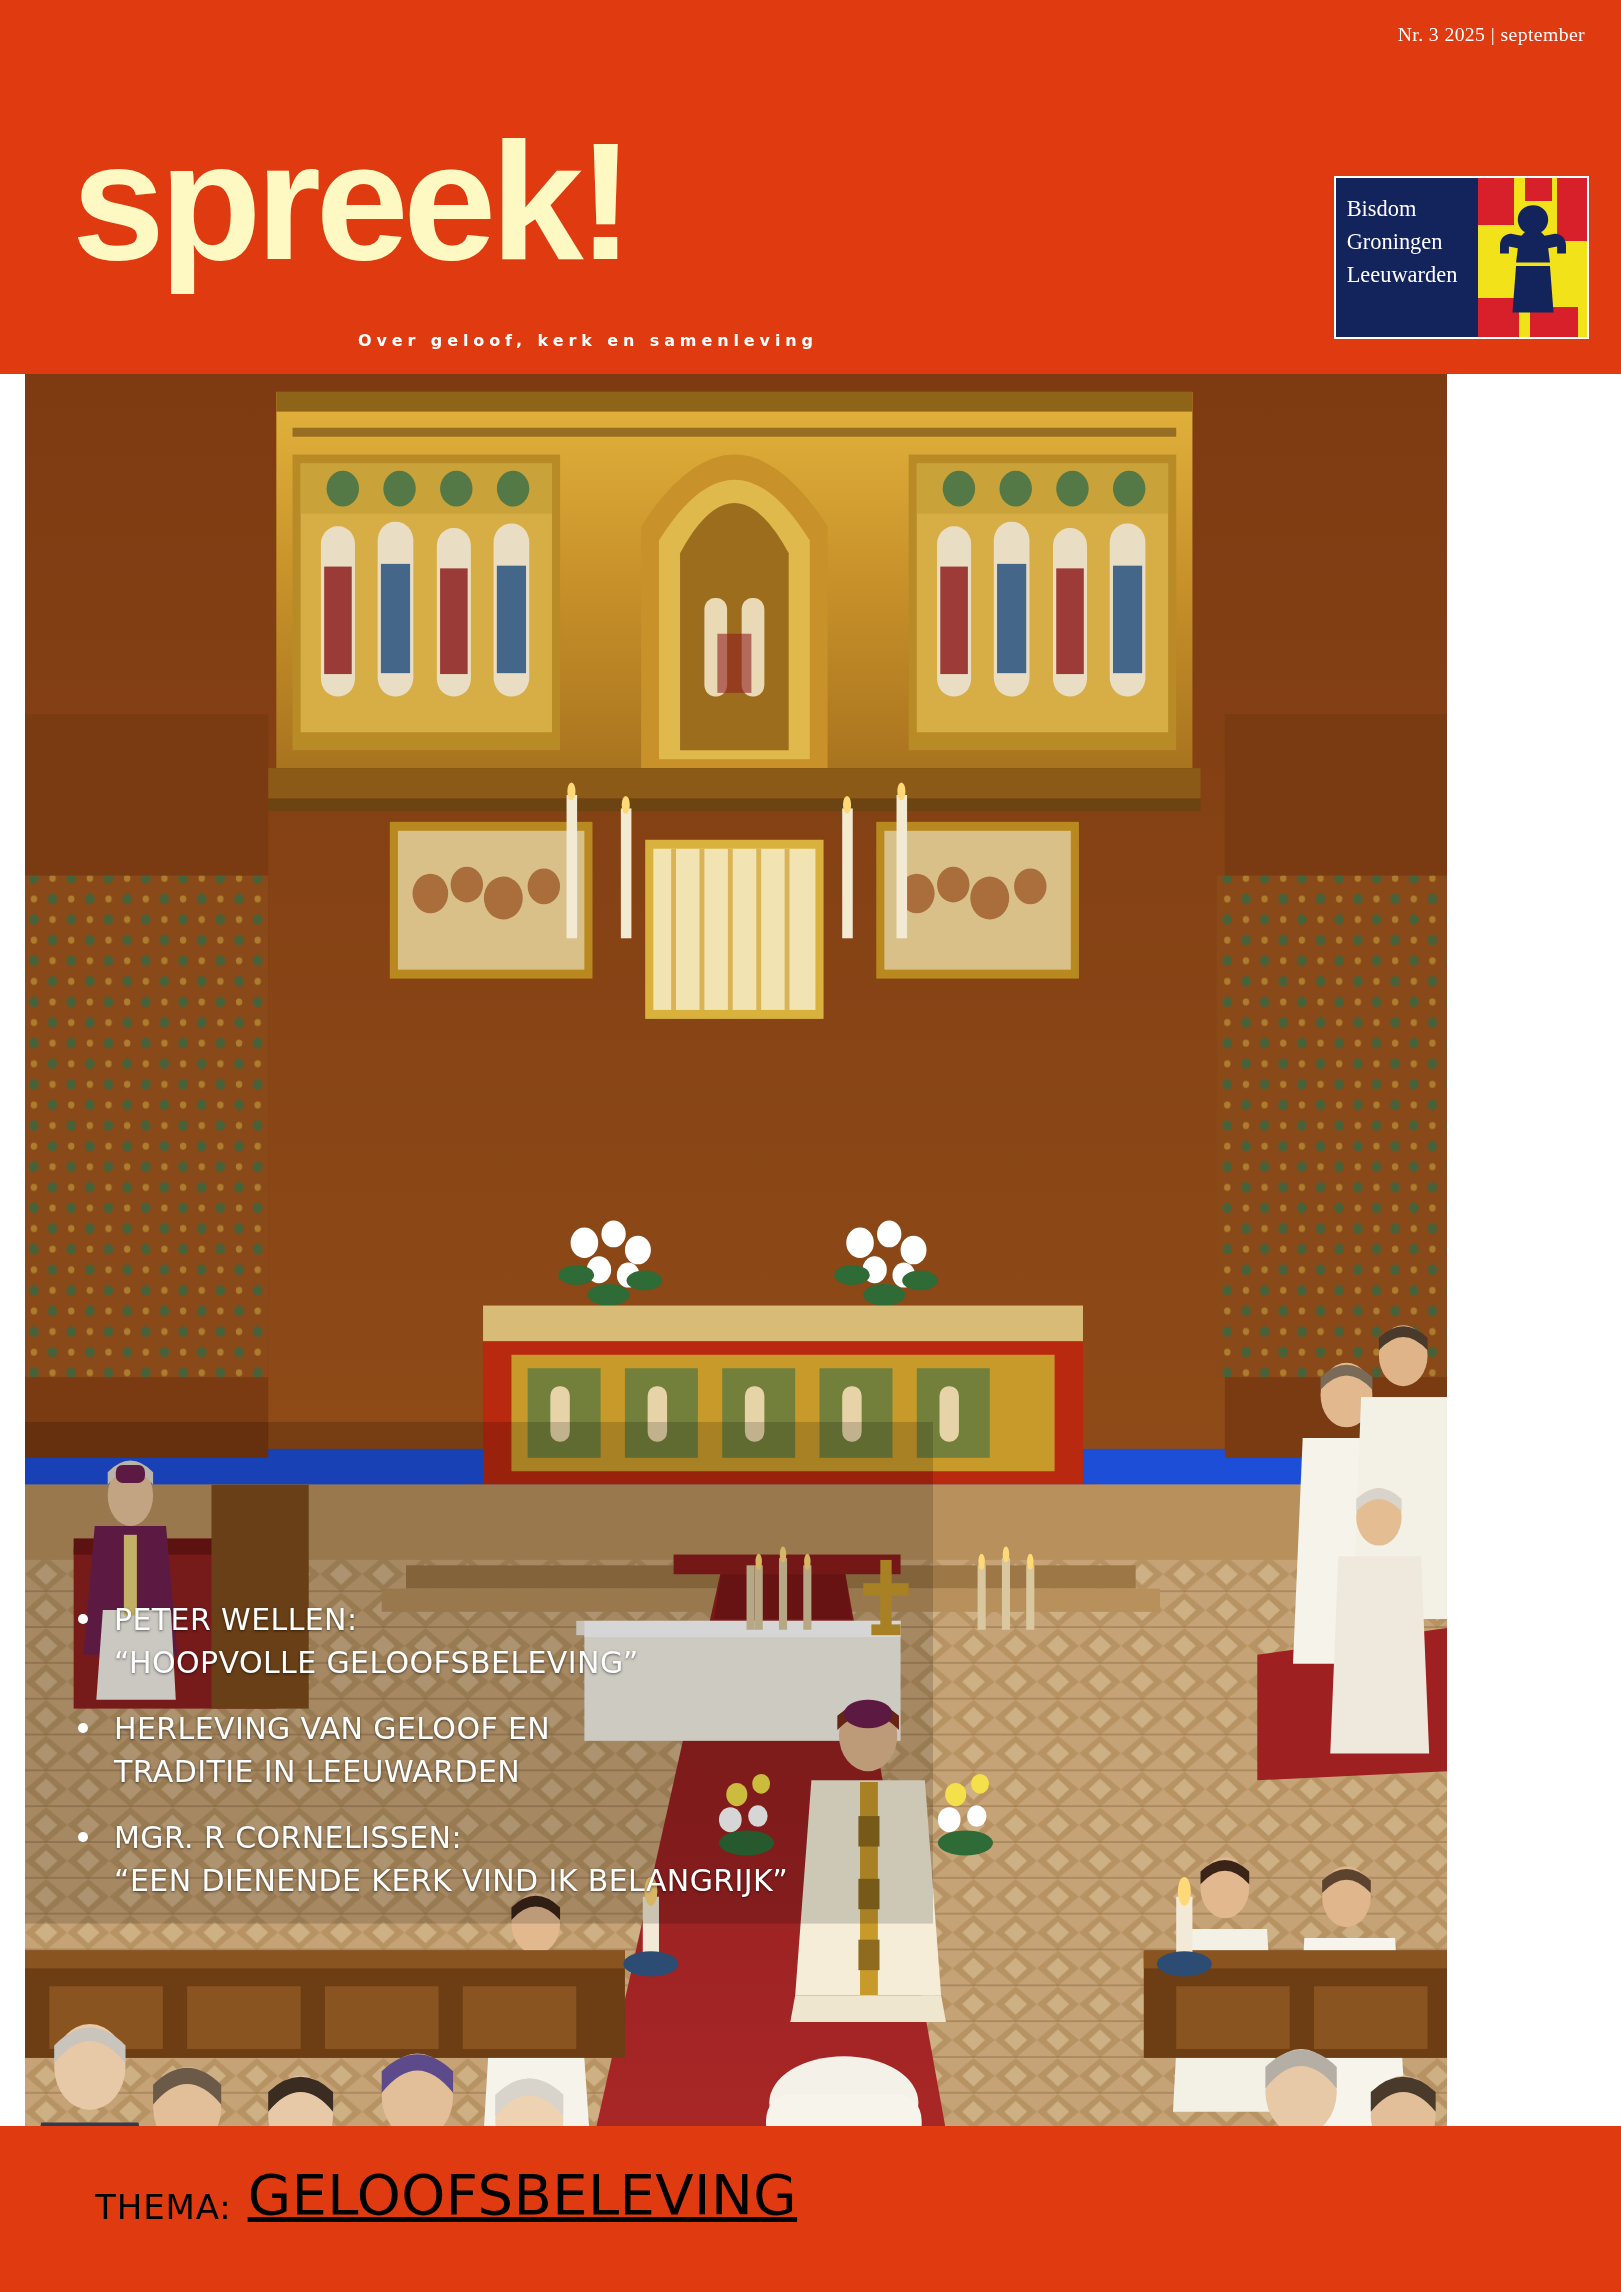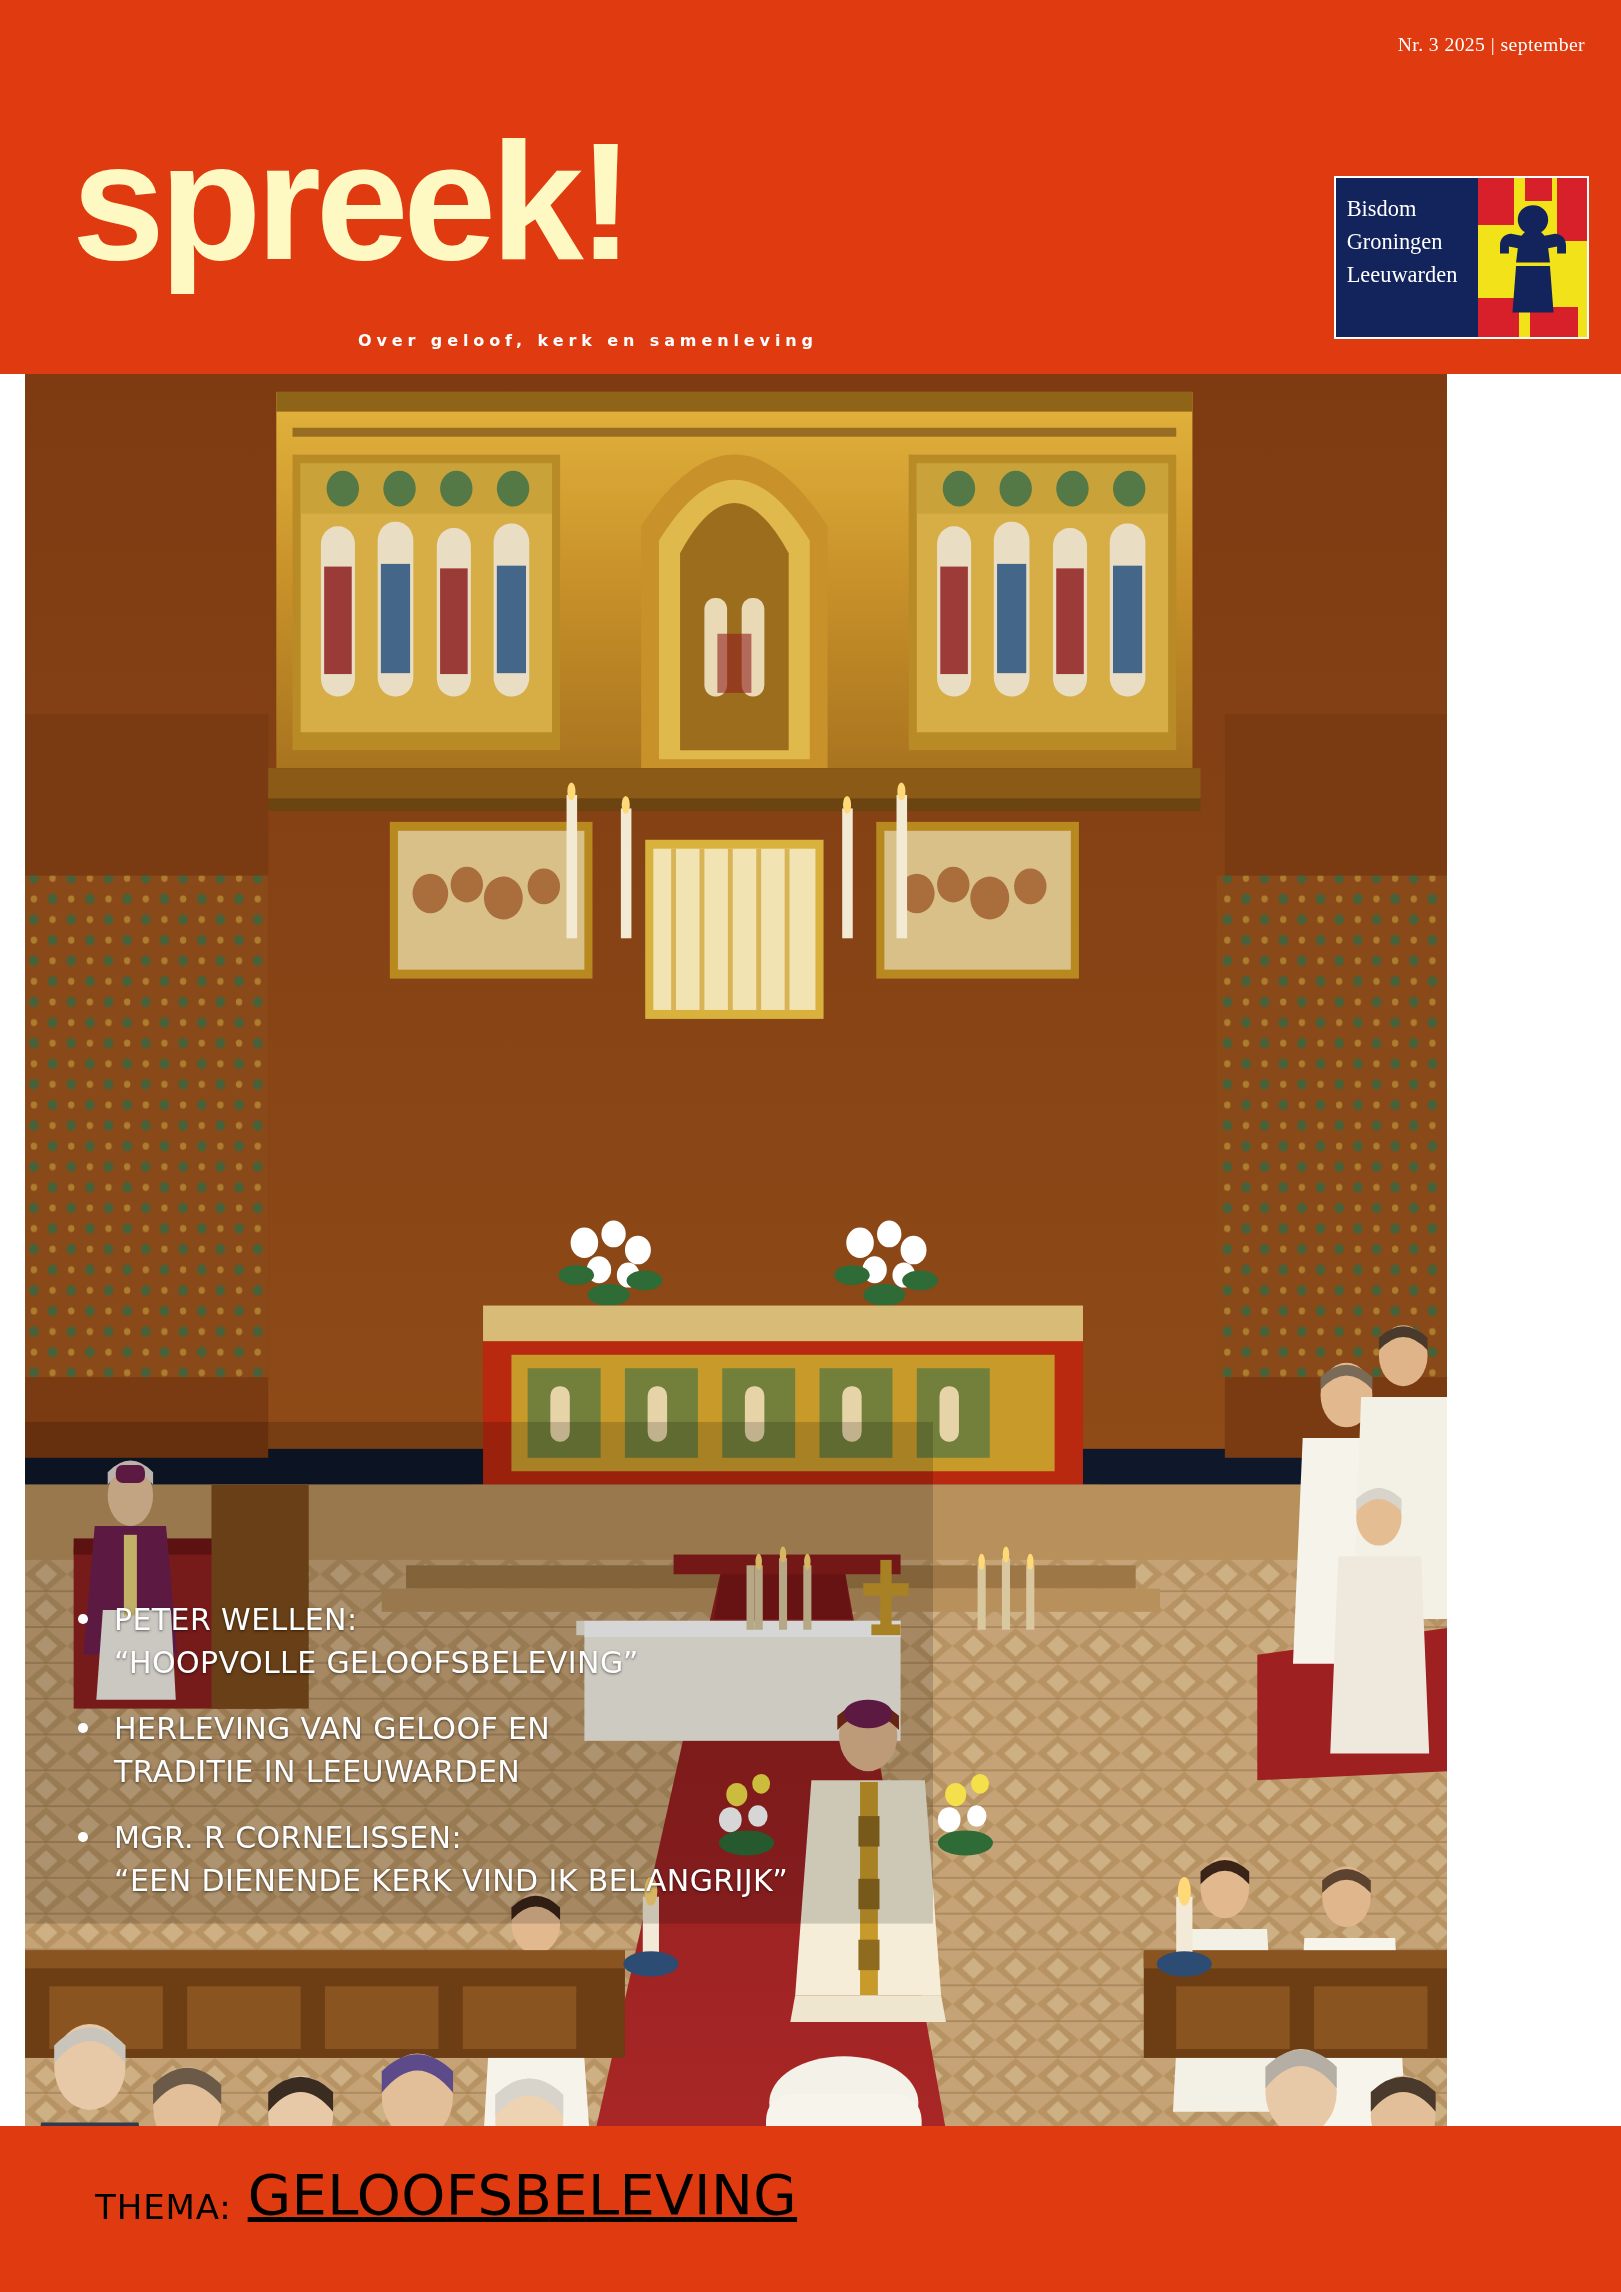--- a/index.html
+++ b/index.html
@@ -26,21 +26,21 @@
     position: absolute;
     left: 0;
     top: 0;
     width: 1621px;
     height: 374px;
     background: #e03a10;
   }
   .issue-line {
     position: absolute;
     right: 36px;
-    top: 33px;
+    top: 23px;
     color: #ffffff;
     font-size: 19.7px;
     letter-spacing: 0.4px;
     font-family: "Liberation Serif", serif;
     white-space: nowrap;
   }
   .issue-line .sep {
     padding: 0 5.4px;
   }
   .logotype {
@@ -114,21 +114,21 @@
   }
 
   
   .photo {
     position: absolute;
     left: 25px;
     top: 374px;
     width: 1422px;
     height: 1752px;
     overflow: hidden;
-    background: #0f172a;
+    background: #1d4ed8;
   }
   .photo svg {
     display: block;
     width: 100%;
     height: 100%;
   }
 
   
   .bullets {
     position: absolute;

